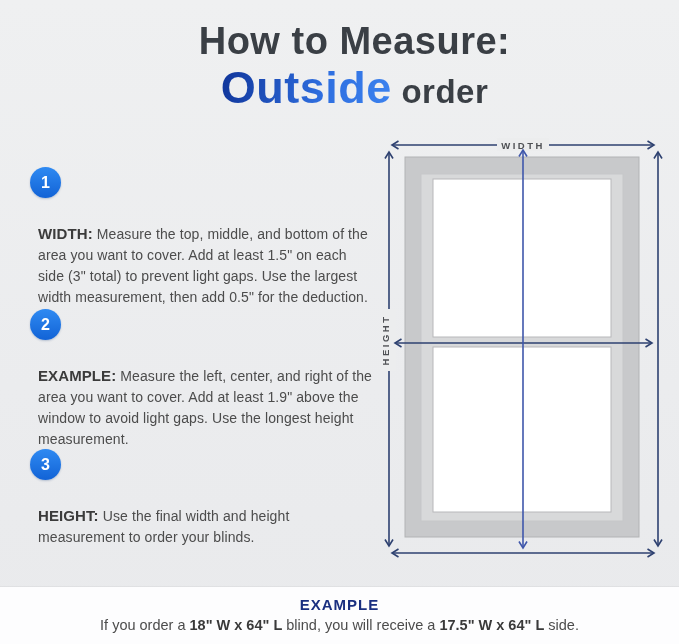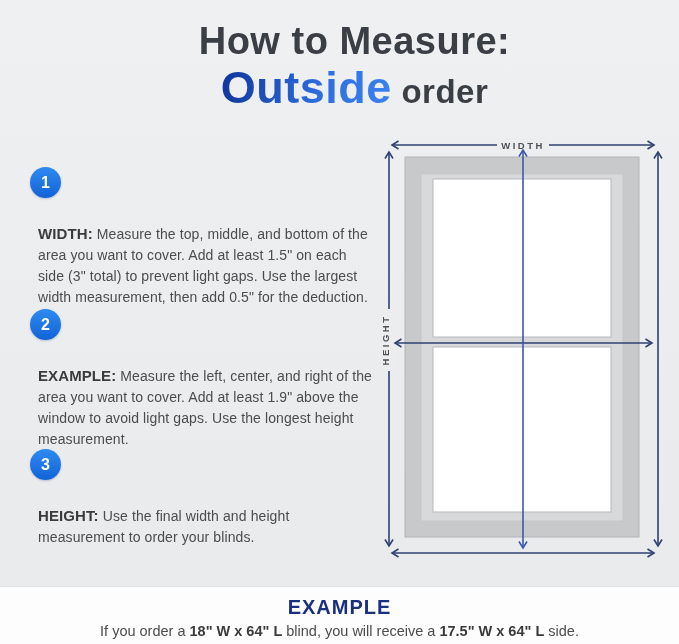--- a/index.html
+++ b/index.html
@@ -45,21 +45,21 @@
 
   
   .diagram{position:absolute;left:370px;top:128px;width:300px;height:440px;}
 
   
   .example-band{
     position:absolute;left:0;bottom:0;width:100%;height:57px;
     background:#fdfdfe;text-align:center;
     box-shadow:0 -1px 0 rgba(0,0,0,.04);
   }
-  .example-heading{margin-top:9px;font-size:20px;font-weight:700;color:#1a2f80;letter-spacing:1px;}
+  .example-heading{margin-top:9px;font-size:15px;font-weight:700;color:#1a2f80;letter-spacing:1px;}
   .example-sentence{margin-top:4px;font-size:14.5px;color:#4c4c4c;}
   .example-sentence strong{color:#3a3a3a;font-weight:700;}
 </style>
 </head>
 <body>
 
 <div class="canvas">
 
   <div class="title-block">
     <div class="title-line1">How to Measure:</div>

